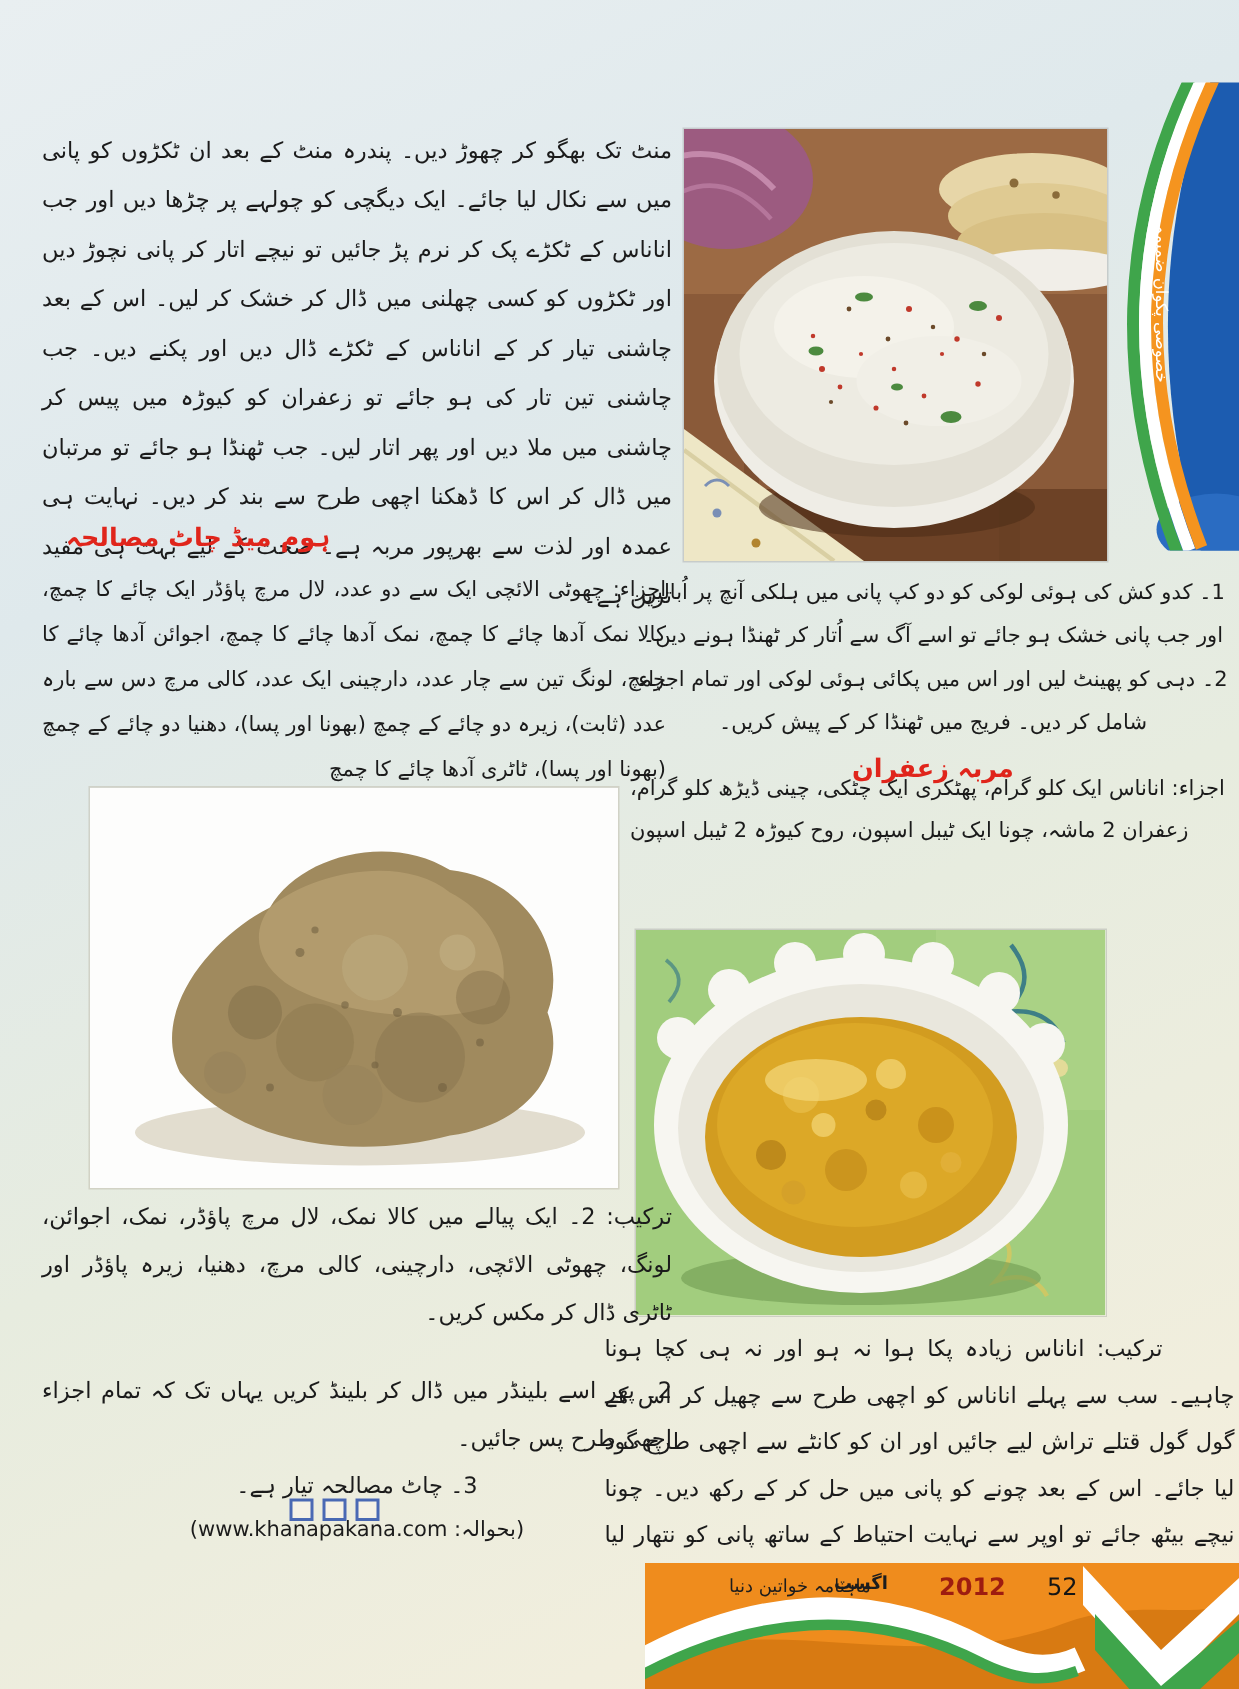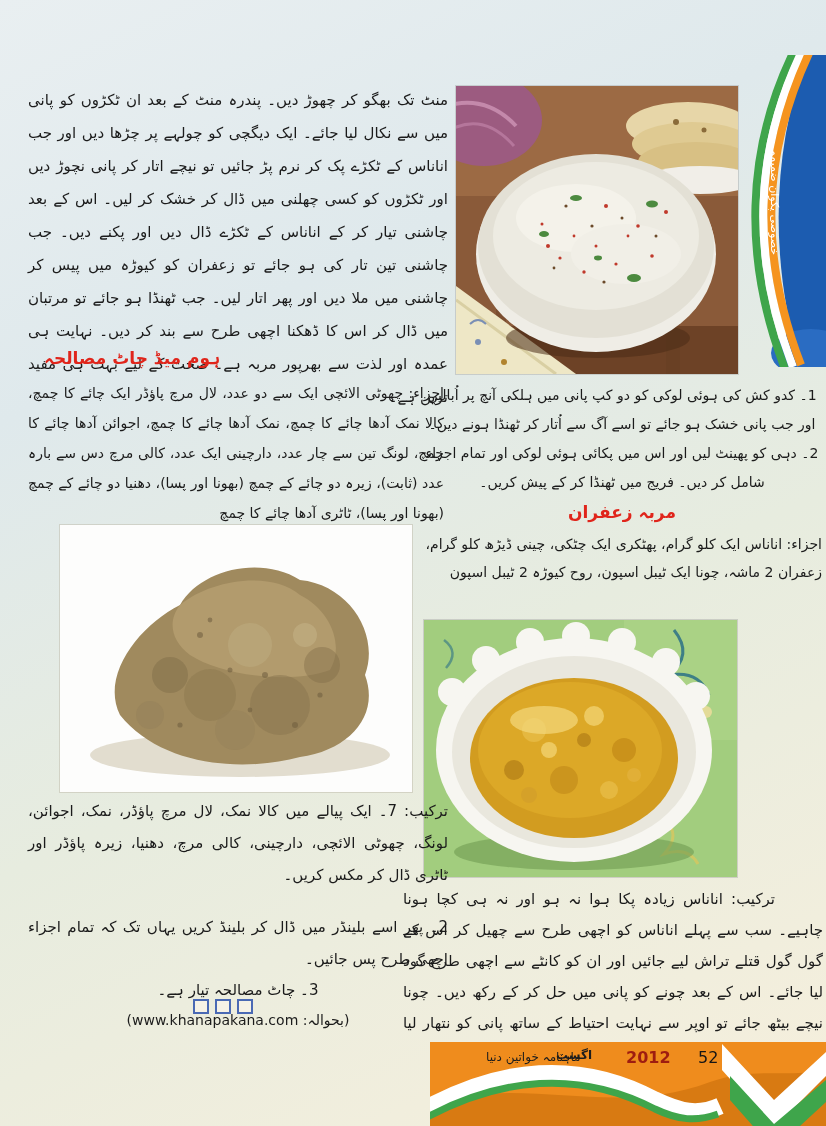--- a/index.html
+++ b/index.html
@@ -105,21 +105,21 @@
 
   <div class="blk urdu just para-sm" style="left:28px;top:378px;width:416px;line-height:30px;">اجزاء: چھوٹی الائچی ایک سے دو عدد، لال مرچ پاؤڈر ایک چائے کا چمچ، کالا نمک آدھا چائے کا چمچ، نمک آدھا چائے کا چمچ، اجوائن آدھا چائے کا چمچ، لونگ تین سے چار عدد، دارچینی ایک عدد، کالی مرچ دس سے بارہ عدد (ثابت)، زیرہ دو چائے کے چمچ (بھونا اور پسا)، دھنیا دو چائے کے چمچ (بھونا اور پسا)، ٹاٹری آدھا چائے کا چمچ</div>
 
   <div class="blk urdu para-sm" style="left:424px;top:381px;width:396px;text-align:center;">
     <div>1۔ کدو کش کی ہوئی لوکی کو دو کپ پانی میں ہلکی آنچ پر اُبالیں اور جب پانی خشک ہو جائے تو اسے آگ سے اُتار کر ٹھنڈا ہونے دیں۔</div>
     <div>2۔ دہی کو پھینٹ لیں اور اس میں پکائی ہوئی لوکی اور تمام اجزاء شامل کر دیں۔ فریج میں ٹھنڈا کر کے پیش کریں۔</div>
   </div>
 
   <div class="blk urdu heading-red" style="left:424px;top:502px;width:396px;text-align:center;">مربہ زعفران</div>
 
-  <div class="blk urdu para-sm" style="left:420px;top:530px;width:402px;text-align:right;line-height:28px;">
+  <div class="blk urdu para-sm" style="left:420px;top:512px;width:402px;text-align:left;line-height:28px;">
     <div>اجزاء: اناناس ایک کلو گرام، پھٹکری ایک چٹکی، چینی ڈیڑھ کلو گرام، زعفران 2 ماشہ، چونا ایک ٹیبل اسپون، روح کیوڑہ 2 ٹیبل اسپون</div>
   </div>
 
   <div class="photo" style="left:60px;top:525px;width:352px;height:267px;box-shadow:0 0 0 1px rgba(190,186,170,.5);">
     <svg width="352" height="267" viewBox="0 0 352 267">
       <rect width="352" height="267" fill="#fdfdfc"></rect>
       <ellipse cx="180" cy="230" rx="150" ry="22" fill="#e2ddcf"></ellipse>
       <path d="M60,190 C 40,150 80,100 120,80 C 140,45 200,30 240,55 C 290,60 320,110 305,150
                C 320,190 290,225 240,232 C 180,248 100,240 60,190 Z" fill="#a08a5e"></path>
       <path d="M120,80 C 150,55 210,45 240,70 C 270,85 285,120 270,145 C 230,160 160,150 130,130 C 110,115 108,95 120,80 Z" fill="#b29b6d"></path>
@@ -178,21 +178,21 @@
         <circle cx="125" cy="130" r="8" fill="#f0cf6a"></circle>
           <circle cx="160" cy="120" r="7" fill="#b9851a"></circle>
         <circle cx="210" cy="155" r="7" fill="#e2b13a"></circle>
           <circle cx="105" cy="175" r="8" fill="#d4a02a"></circle>
       </g>
       <ellipse cx="120" cy="100" rx="34" ry="14" fill="#f4d87e" opacity="0.7"></ellipse>
     </svg>
   </div>
 
   <div class="blk urdu" style="left:28px;top:795px;width:420px;">
-    <div class="just para" style="line-height:32px;">ترکیب: 7۔ ایک پیالے میں کالا نمک، لال مرچ پاؤڈر، نمک، اجوائن، لونگ، چھوٹی الائچی، دارچینی، کالی مرچ، دھنیا، زیرہ پاؤڈر اور ٹاٹری ڈال کر مکس کریں۔</div>
+    <div class="just para" style="line-height:32px;">ترکیب: 2۔ ایک پیالے میں کالا نمک، لال مرچ پاؤڈر، نمک، اجوائن، لونگ، چھوٹی الائچی، دارچینی، کالی مرچ، دھنیا، زیرہ پاؤڈر اور ٹاٹری ڈال کر مکس کریں۔</div>
     <div class="just para" style="line-height:32px;margin-top:20px;">2۔ پھر اسے بلینڈر میں ڈال کر بلینڈ کریں یہاں تک کہ تمام اجزاء اچھی طرح پس جائیں۔</div>
     <div class="para" style="line-height:30px;margin-top:0;text-align:center;">3۔ چاٹ مصالحہ تیار ہے۔</div>
     <div class="para" style="line-height:30px;text-align:center;font-size:14px;">(بحوالہ: www.khanapakana.com)</div>
   </div>
 
   <div class="endmark" style="left:193px;top:999px;">
     <span></span>
     <span></span>
     <span></span>
   </div>

